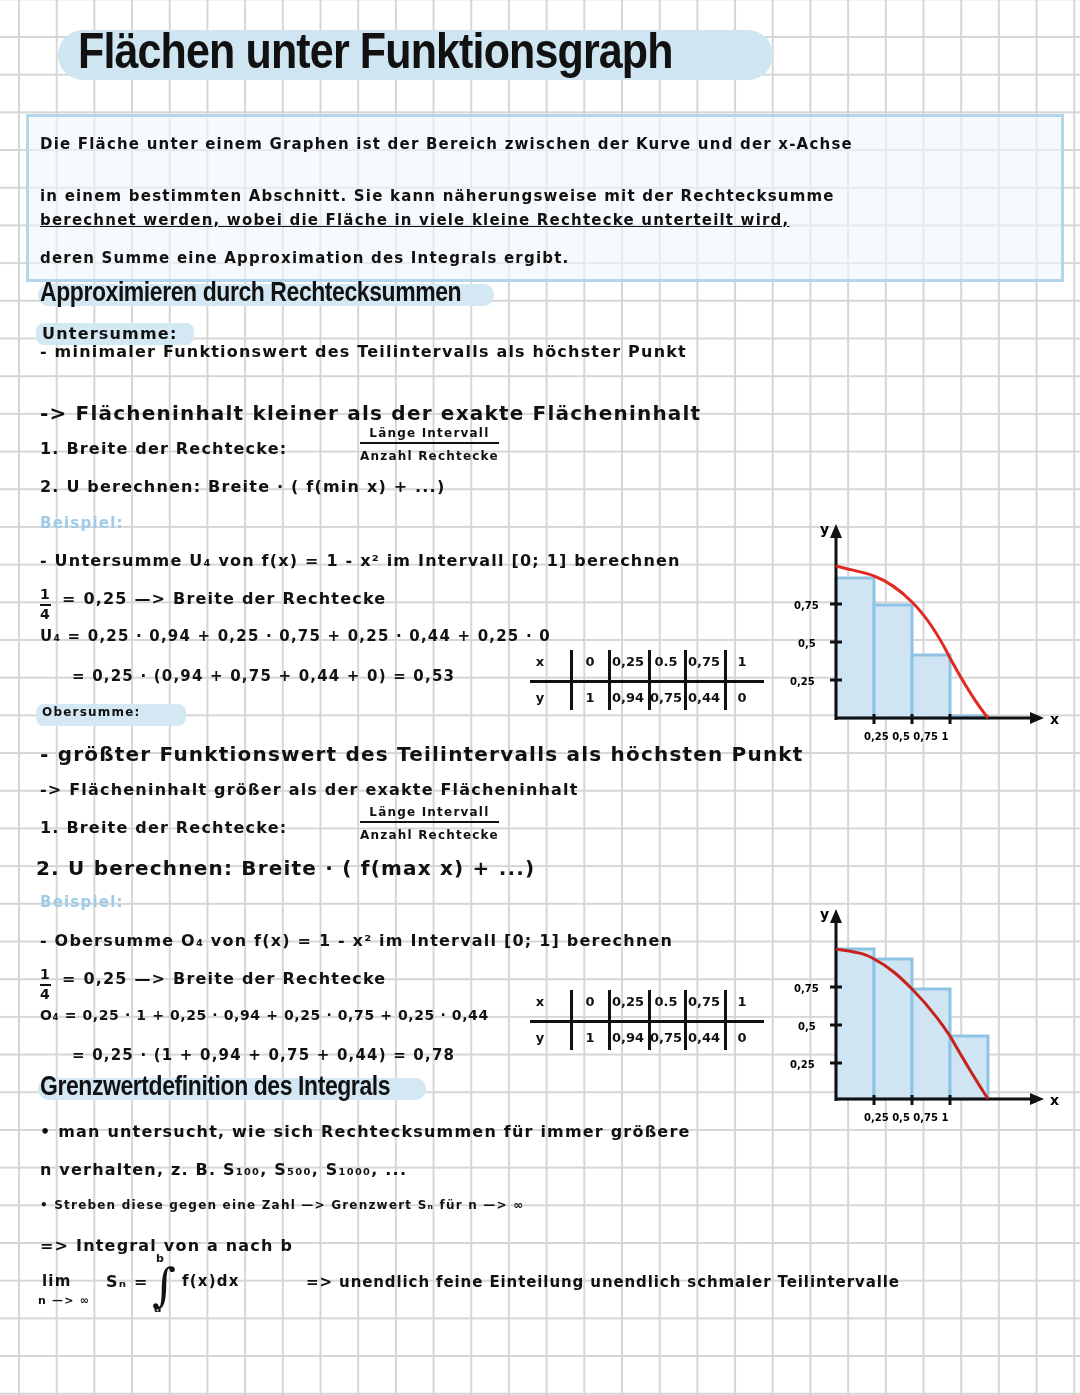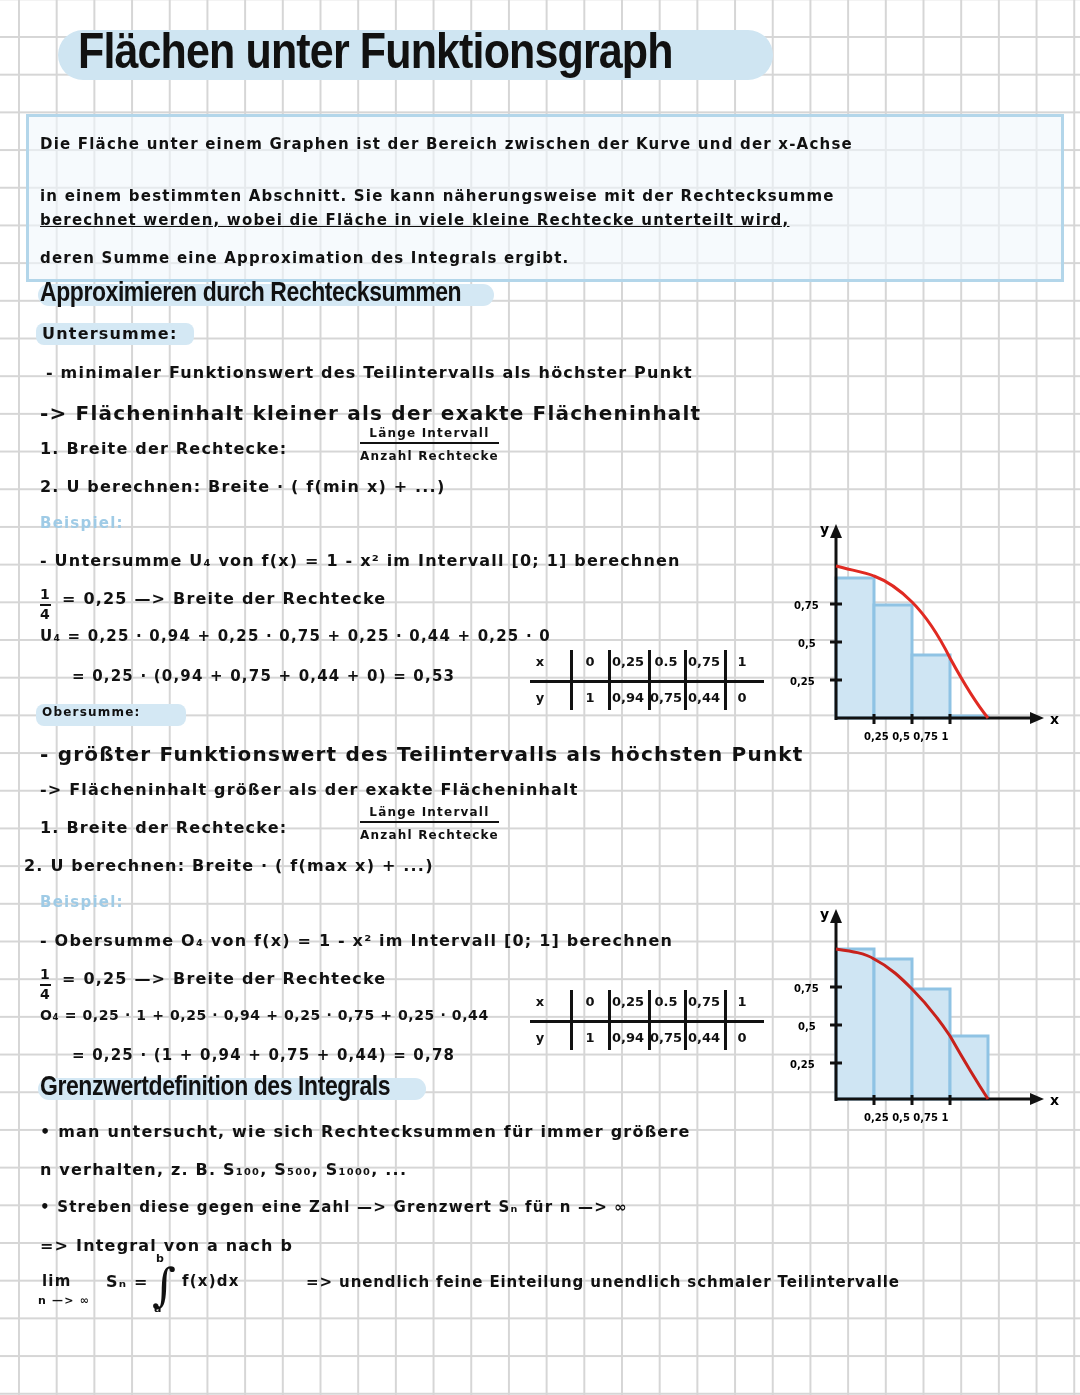--- a/index.html
+++ b/index.html
@@ -54,21 +54,21 @@
 <div class="abs hand intro-line" style="top:135px;">Die Fläche unter einem Graphen ist der Bereich zwischen der Kurve und der x-Achse</div>
 <div class="abs hand intro-line" style="top:173px;margin-top:14px;">in einem bestimmten Abschnitt. Sie kann näherungsweise mit der Rechtecksumme</div>
 <div class="abs hand intro-line" style="top:211px;text-decoration:underline;">berechnet werden, wobei die Fläche in viele kleine Rechtecke unterteilt wird,</div>
 <div class="abs hand intro-line" style="top:249px;">deren Summe eine Approximation des Integrals ergibt.</div>
 
 <div class="heading-hl" style="left:38px; top:284px; width:456px;"></div>
 <div class="abs heading" style="left:40px; top:276px;">Approximieren durch Rechtecksummen</div>
 
 <div class="sub-hl" style="left:36px; top:323px; width:158px;"></div>
 <div class="abs hand" style="left:42px; top:324px; font-size:16px;">Untersumme:</div>
-<div class="abs hand" style="left:40px; top:363px; font-size:16px;margin-left:6px;">- minimaler Funktionswert des Teilintervalls als höchster Punkt</div>
+<div class="abs hand" style="left:40px; top:342px; font-size:16px;">- minimaler Funktionswert des Teilintervalls als höchster Punkt</div>
 <div class="abs hand" style="left:40px; top:401px; font-size:20px;">-&gt; Flächeninhalt kleiner als der exakte Flächeninhalt</div>
 <div class="abs hand" style="left:40px; top:439px; font-size:16px;">1. Breite der Rechtecke:</div>
 <div class="frac hand" style="left:360px; top:426px;">
   <div class="num">Länge Intervall</div>
   <div style="margin-top:5px;">Anzahl Rechtecke</div>
 </div>
 <div class="abs hand" style="left:40px; top:477px; font-size:16px;text-align:right;">2. U berechnen: Breite · ( f(min x) + ...)</div>
 
 <div class="abs hand beispiel" style="left:40px; top:514px;">Beispiel:</div>
 <div class="abs hand" style="left:40px; top:551px; font-size:16px;">- Untersumme U₄ von f(x) = 1 - x² im Intervall [0; 1] berechnen</div>
@@ -131,21 +131,21 @@
 
 <div class="sub-hl" style="left:36px; top:704px; width:150px;"></div>
 <div class="abs hand" style="left:42px; top:705px; font-size:12px;">Obersumme:</div>
 <div class="abs hand" style="left:40px; top:742px; font-size:20px;">- größter Funktionswert des Teilintervalls als höchsten Punkt</div>
 <div class="abs hand" style="left:40px; top:780px; font-size:16px;">-&gt; Flächeninhalt größer als der exakte Flächeninhalt</div>
 <div class="abs hand" style="left:40px; top:818px; font-size:16px;">1. Breite der Rechtecke:</div>
 <div class="frac hand" style="left:360px; top:805px;">
   <div class="num">Länge Intervall</div>
   <div style="margin-top:5px;">Anzahl Rechtecke</div>
 </div>
-<div class="abs hand" style="left:24px; top:856px; font-size:16px;">2. U berechnen: Breite · ( f(max x) + ...)</div>
+<div class="abs hand" style="left:36px; top:856px; font-size:20px;">2. U berechnen: Breite · ( f(max x) + ...)</div>
 
 <div class="abs hand beispiel" style="left:40px; top:893px;">Beispiel:</div>
 <div class="abs hand" style="left:40px; top:931px; font-size:16px;">- Obersumme O₄ von f(x) = 1 - x² im Intervall [0; 1] berechnen</div>
 <div class="frac hand" style="left:40px; top:966px; font-size:14px;">
   <div class="num">1</div>
   <div>4</div>
 </div>
 <div class="abs hand" style="left:62px; top:969px; font-size:16px;">= 0,25 —&gt; Breite der Rechtecke</div>
 <div class="abs hand" style="left:40px; top:1007px; font-size:14px; letter-spacing:0.6px;">O₄ = 0,25 · 1 + 0,25 · 0,94 + 0,25 · 0,75 + 0,25 · 0,44</div>
 <div class="abs hand" style="left:72px; top:1046px; font-size:15px;">= 0,25 · (1 + 0,94 + 0,75 + 0,44) = 0,78</div>
@@ -196,21 +196,21 @@
   <text x="14" y="87" font-family="DejaVu Sans, sans-serif" font-weight="bold" font-size="10">0,75</text>
   <text x="18" y="125" font-family="DejaVu Sans, sans-serif" font-weight="bold" font-size="10">0,5</text>
   <text x="10" y="163" font-family="DejaVu Sans, sans-serif" font-weight="bold" font-size="10">0,25</text>
   <text x="84" y="216" font-family="DejaVu Sans, sans-serif" font-weight="bold" font-size="10">0,25 0,5 0,75 1</text>
 </svg>
 
 <div class="heading-hl" style="left:38px; top:1078px; width:388px;"></div>
 <div class="abs heading" style="left:40px; top:1070px;">Grenzwertdefinition des Integrals</div>
 <div class="abs hand" style="left:40px; top:1122px; font-size:16px;">• man untersucht, wie sich Rechtecksummen für immer größere</div>
 <div class="abs hand" style="left:40px; top:1160px; font-size:16px;">n verhalten, z. B. S₁₀₀, S₅₀₀, S₁₀₀₀, ...</div>
-<div class="abs hand" style="left:40px; top:1198px; font-size:15px;">• Streben diese gegen eine Zahl —&gt; Grenzwert Sₙ für n —&gt; ∞</div>
+<div class="abs hand" style="left:40px; top:1198px; font-size:12px;">• Streben diese gegen eine Zahl —&gt; Grenzwert Sₙ für n —&gt; ∞</div>
 <div class="abs hand" style="left:40px; top:1236px; font-size:16px;">=&gt; Integral von a nach b</div>
 
 <div class="abs hand" style="left:42px; top:1272px; font-size:15px;">lim</div>
 <div class="abs hand" style="left:38px; top:1294px; font-size:11px;">n —&gt; ∞</div>
 <div class="abs hand" style="left:106px; top:1272px; font-size:16px;">Sₙ =</div>
 <div class="abs" style="left:152px; top:1258px; font-size:46px; font-family:'DejaVu Serif', serif;">∫</div>
 <div class="abs hand" style="left:156px; top:1252px; font-size:11px;">b</div>
 <div class="abs hand" style="left:154px; top:1302px; font-size:11px;">a</div>
 <div class="abs hand" style="left:182px; top:1272px; font-size:15px;">f(x)dx</div>
 <div class="abs hand" style="left:306px; top:1273px; font-size:15px; letter-spacing:0.9px;">=&gt; unendlich feine Einteilung unendlich schmaler Teilintervalle</div>

